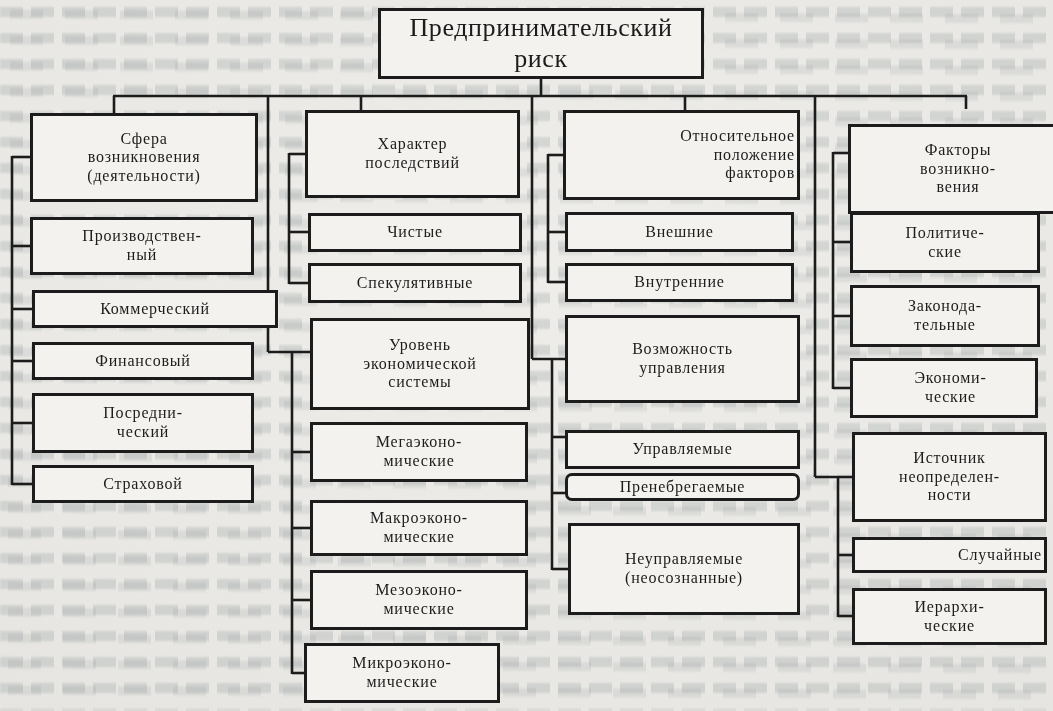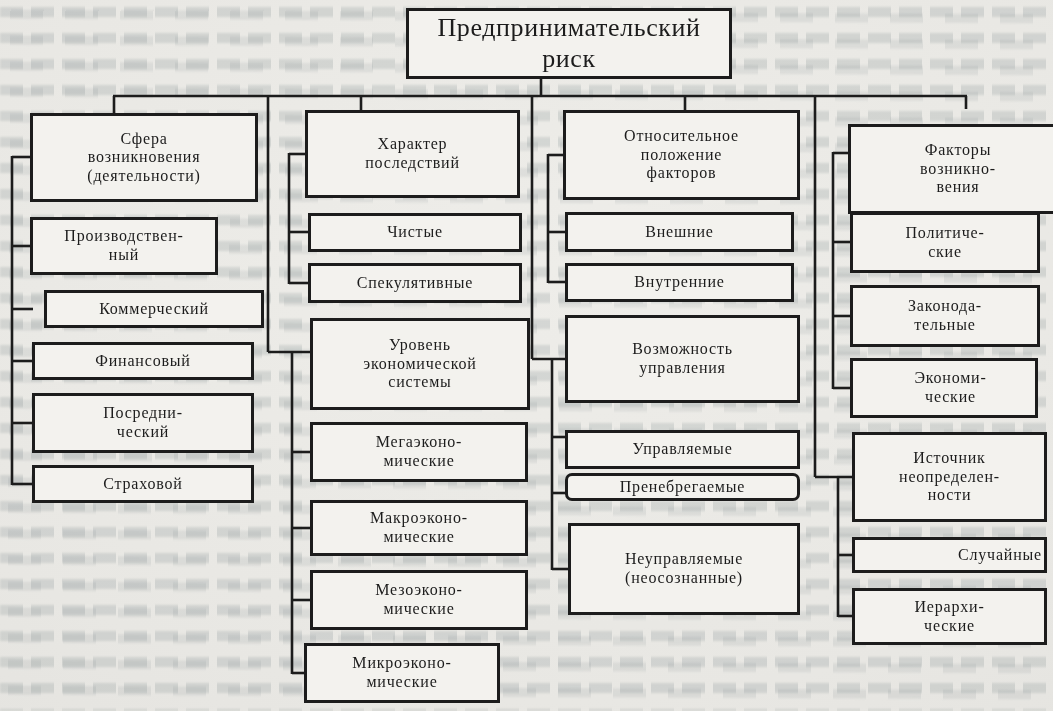--- a/index.html
+++ b/index.html
@@ -35,21 +35,21 @@
     position:absolute;z-index:2;
     box-sizing:border-box;
     background:var(--boxfill,#f3f2ee);
     border:3px solid var(--ink,#1c1c1c);
     display:flex;align-items:center;justify-content:center;
     text-align:center;
     white-space:pre-line;
     font-size:16px;line-height:1.16;letter-spacing:.8px;
     padding:1px 2px;
   }
-  .box.root{font-size:26px;letter-spacing:.6px;margin-left:28px;}
+  .box.root{font-size:26px;letter-spacing:.6px;}
   .box .lbl{width:100%;}
 </style>
 </head>
 <body>
 
 <div id="page" style="--ink: #1c1c1c; --boxfill: #f3f2ee;">
   <div class="bleed"></div>
   <div class="bleed alt"></div>
   <svg id="connectors" width="1053" height="711" viewBox="0 0 1053 711">
       <line x1="541" y1="79" x2="541" y2="96" stroke="#1c1c1c" stroke-width="2.6"></line>
@@ -96,43 +96,43 @@
       <line x1="838" y1="477" x2="838" y2="617" stroke="#1c1c1c" stroke-width="2.6"></line>
       <line x1="838" y1="555" x2="853" y2="555" stroke="#1c1c1c" stroke-width="2.6"></line>
       <line x1="838" y1="616" x2="853" y2="616" stroke="#1c1c1c" stroke-width="2.6"></line>
     </svg>
   <div id="boxes">
       <div class="box root" style="left: 378px; top: 8px; width: 326px; height: 71px;"><span class="lbl">Предпринимательский
 риск</span></div>
       <div class="box" style="left: 30px; top: 113px; width: 228px; height: 89px;"><span class="lbl">Сфера
 возникновения
 (деятельности)</span></div>
-      <div class="box" style="left: 30px; top: 217px; width: 188px; height: 58px;"><span class="lbl">Производствен-
+      <div class="box" style="left: 30px; top: 217px; width: 224px; height: 58px;"><span class="lbl">Производствен-
 ный</span></div>
-      <div class="box" style="left: 44px; top: 290px; width: 220px; height: 38px;"><span class="lbl">Коммерческий</span></div>
+      <div class="box" style="left: 32px; top: 290px; width: 246px; height: 38px;"><span class="lbl">Коммерческий</span></div>
       <div class="box" style="left: 32px; top: 342px; width: 222px; height: 38px;"><span class="lbl">Финансовый</span></div>
       <div class="box" style="left: 32px; top: 393px; width: 222px; height: 60px;"><span class="lbl">Посредни-
 ческий</span></div>
       <div class="box" style="left: 32px; top: 465px; width: 222px; height: 38px;"><span class="lbl">Страховой</span></div>
       <div class="box" style="left: 305px; top: 110px; width: 215px; height: 88px;"><span class="lbl">Характер
 последствий</span></div>
       <div class="box" style="left: 308px; top: 213px; width: 214px; height: 39px;"><span class="lbl">Чистые</span></div>
       <div class="box" style="left: 308px; top: 263px; width: 214px; height: 40px;"><span class="lbl">Спекулятивные</span></div>
       <div class="box" style="left: 310px; top: 318px; width: 220px; height: 92px;"><span class="lbl">Уровень
 экономической
 системы</span></div>
       <div class="box" style="left: 310px; top: 422px; width: 218px; height: 60px;"><span class="lbl">Мегаэконо-
 мические</span></div>
       <div class="box" style="left: 310px; top: 500px; width: 218px; height: 56px;"><span class="lbl">Макроэконо-
 мические</span></div>
       <div class="box" style="left: 310px; top: 570px; width: 218px; height: 60px;"><span class="lbl">Мезоэконо-
 мические</span></div>
       <div class="box" style="left: 304px; top: 643px; width: 196px; height: 60px; justify-content: flex-end;"><span class="lbl">Микроэконо-
 мические</span></div>
-      <div class="box" style="left: 563px; top: 110px; width: 237px; height: 90px;"><span class="lbl">Относительное
+      <div class="box" style="left: 563px; top: 110px; width: 237px; height: 90px; text-align: right;"><span class="lbl">Относительное
 положение
 факторов</span></div>
       <div class="box" style="left: 565px; top: 212px; width: 229px; height: 40px;"><span class="lbl">Внешние</span></div>
       <div class="box" style="left: 565px; top: 263px; width: 229px; height: 39px;"><span class="lbl">Внутренние</span></div>
       <div class="box" style="left: 565px; top: 315px; width: 235px; height: 88px;"><span class="lbl">Возможность
 управления</span></div>
       <div class="box" style="left: 565px; top: 418px; width: 235px; height: 39px; margin-top: 12px;"><span class="lbl">Управляемые</span></div>
       <div class="box" style="left: 565px; top: 473px; width: 235px; height: 28px; border-radius: 7px;"><span class="lbl">Пренебрегаемые</span></div>
       <div class="box" style="left: 568px; top: 523px; width: 232px; height: 92px;"><span class="lbl">Неуправляемые
 (неосознанные)</span></div>

